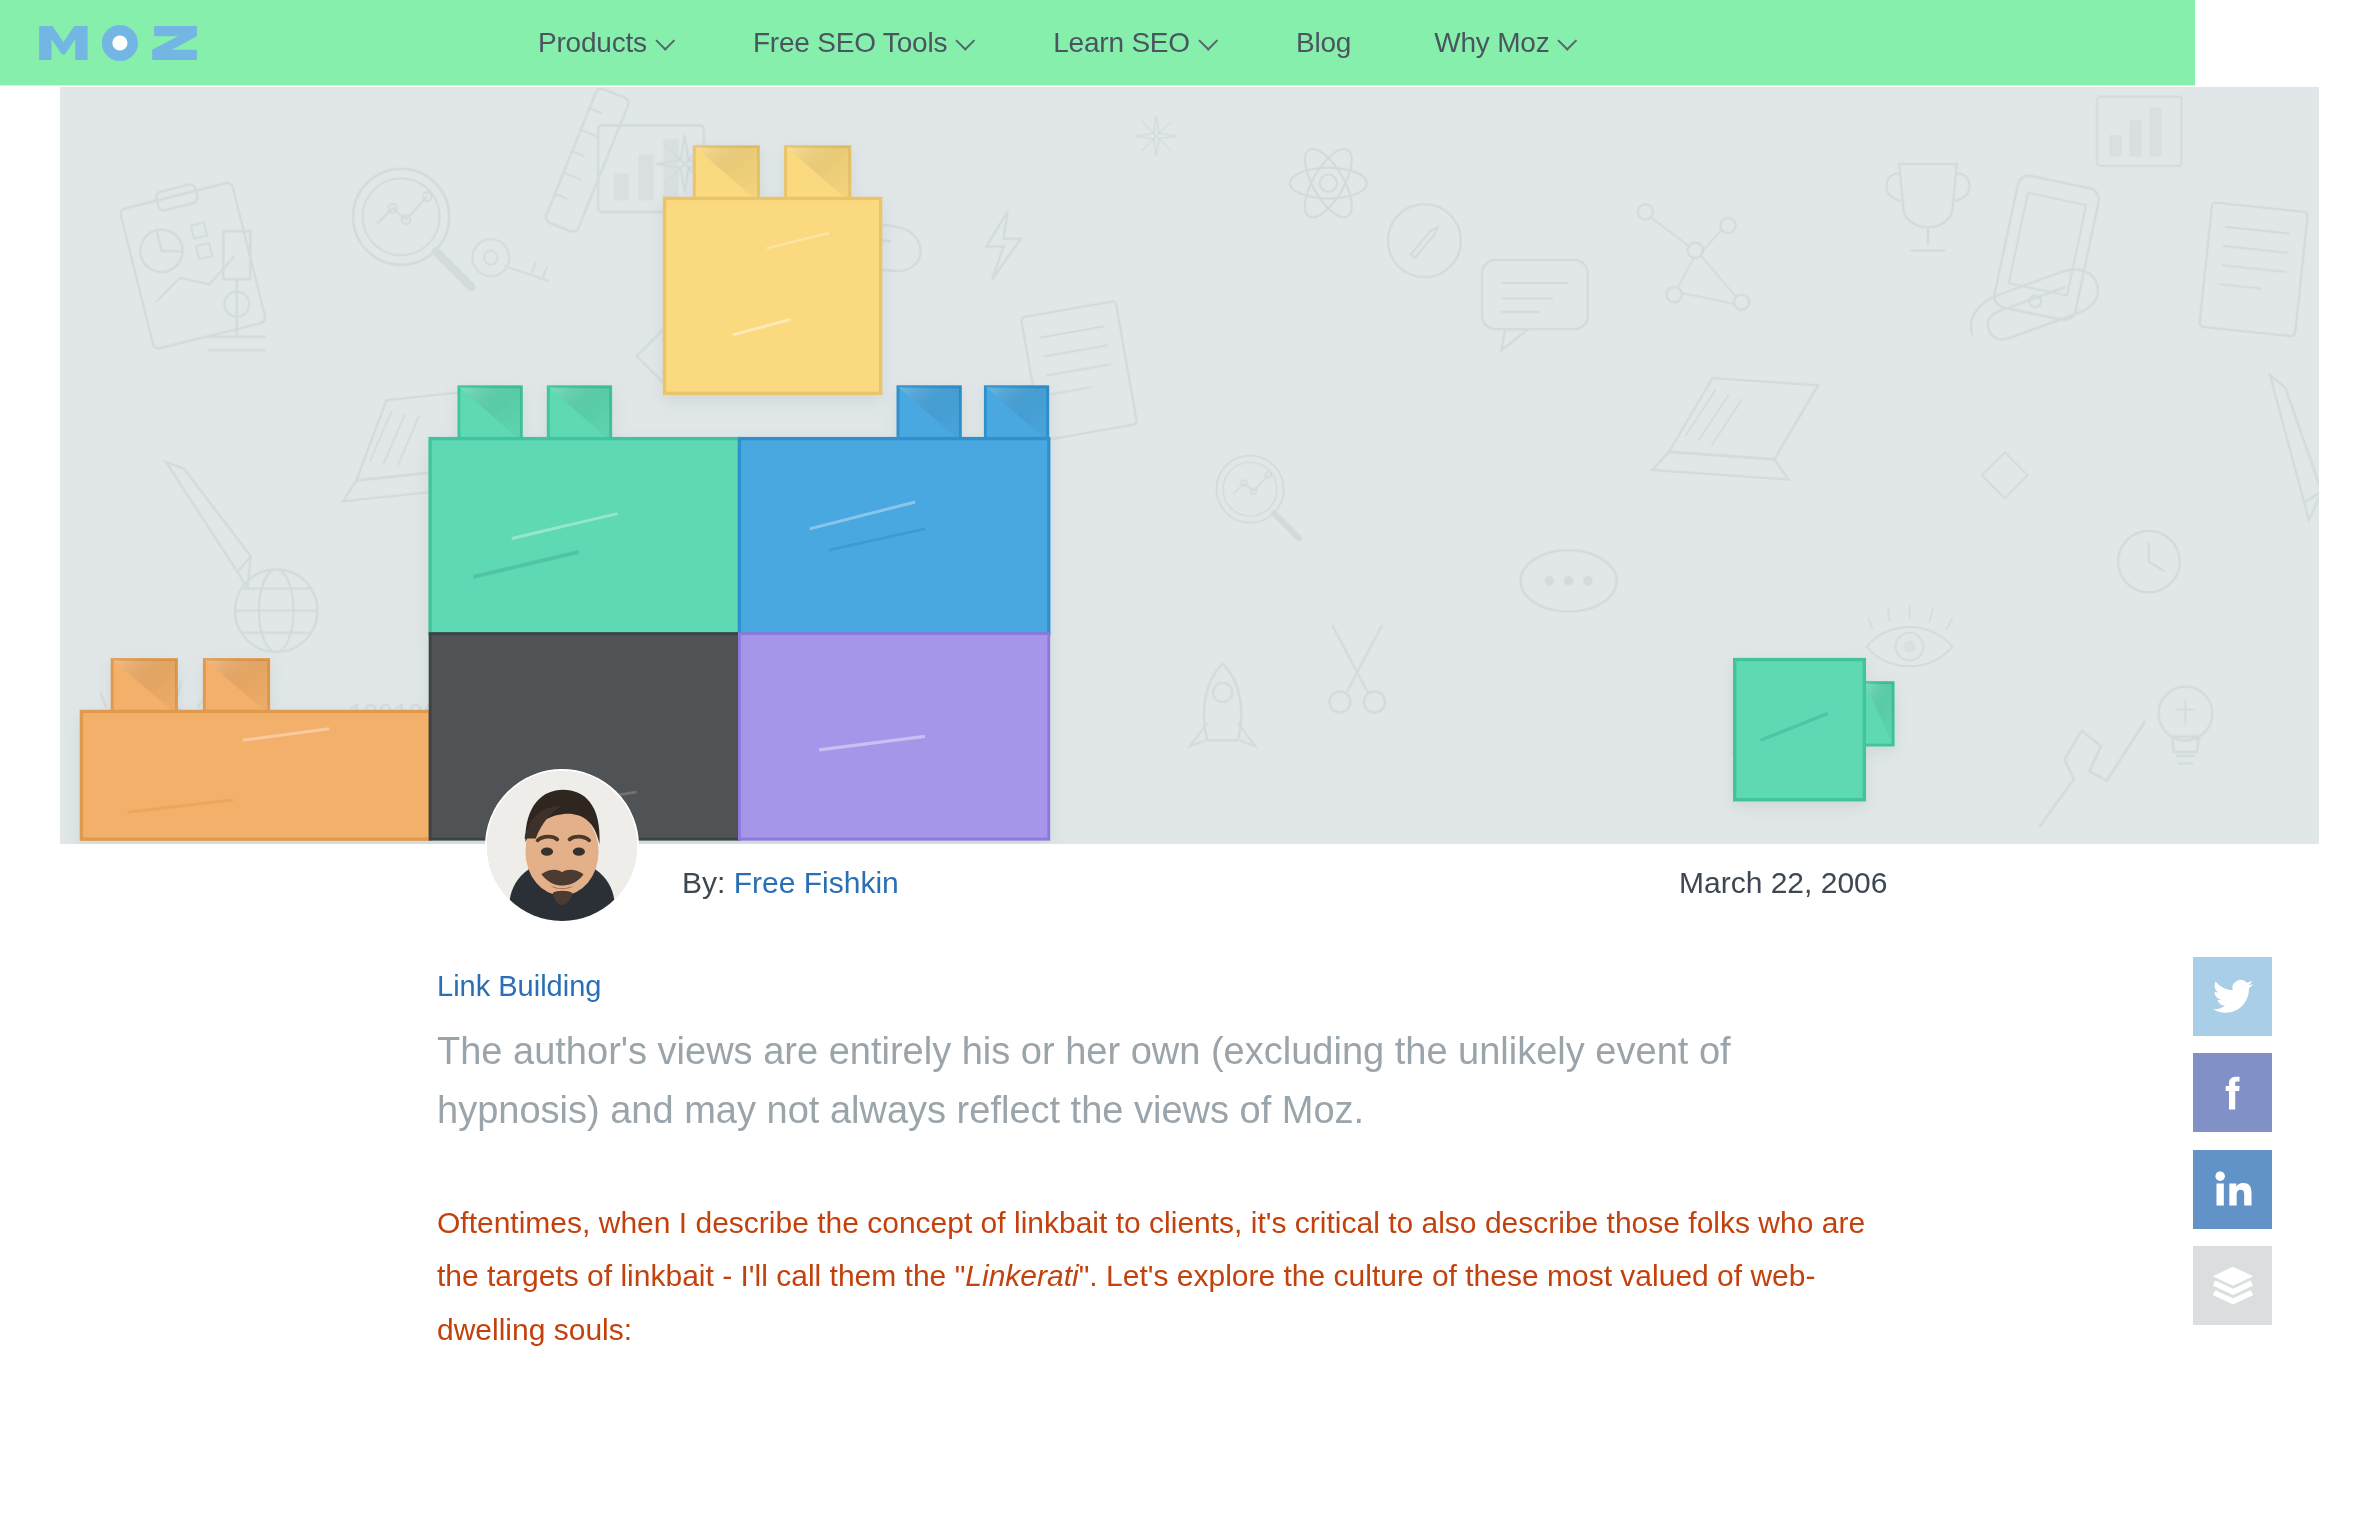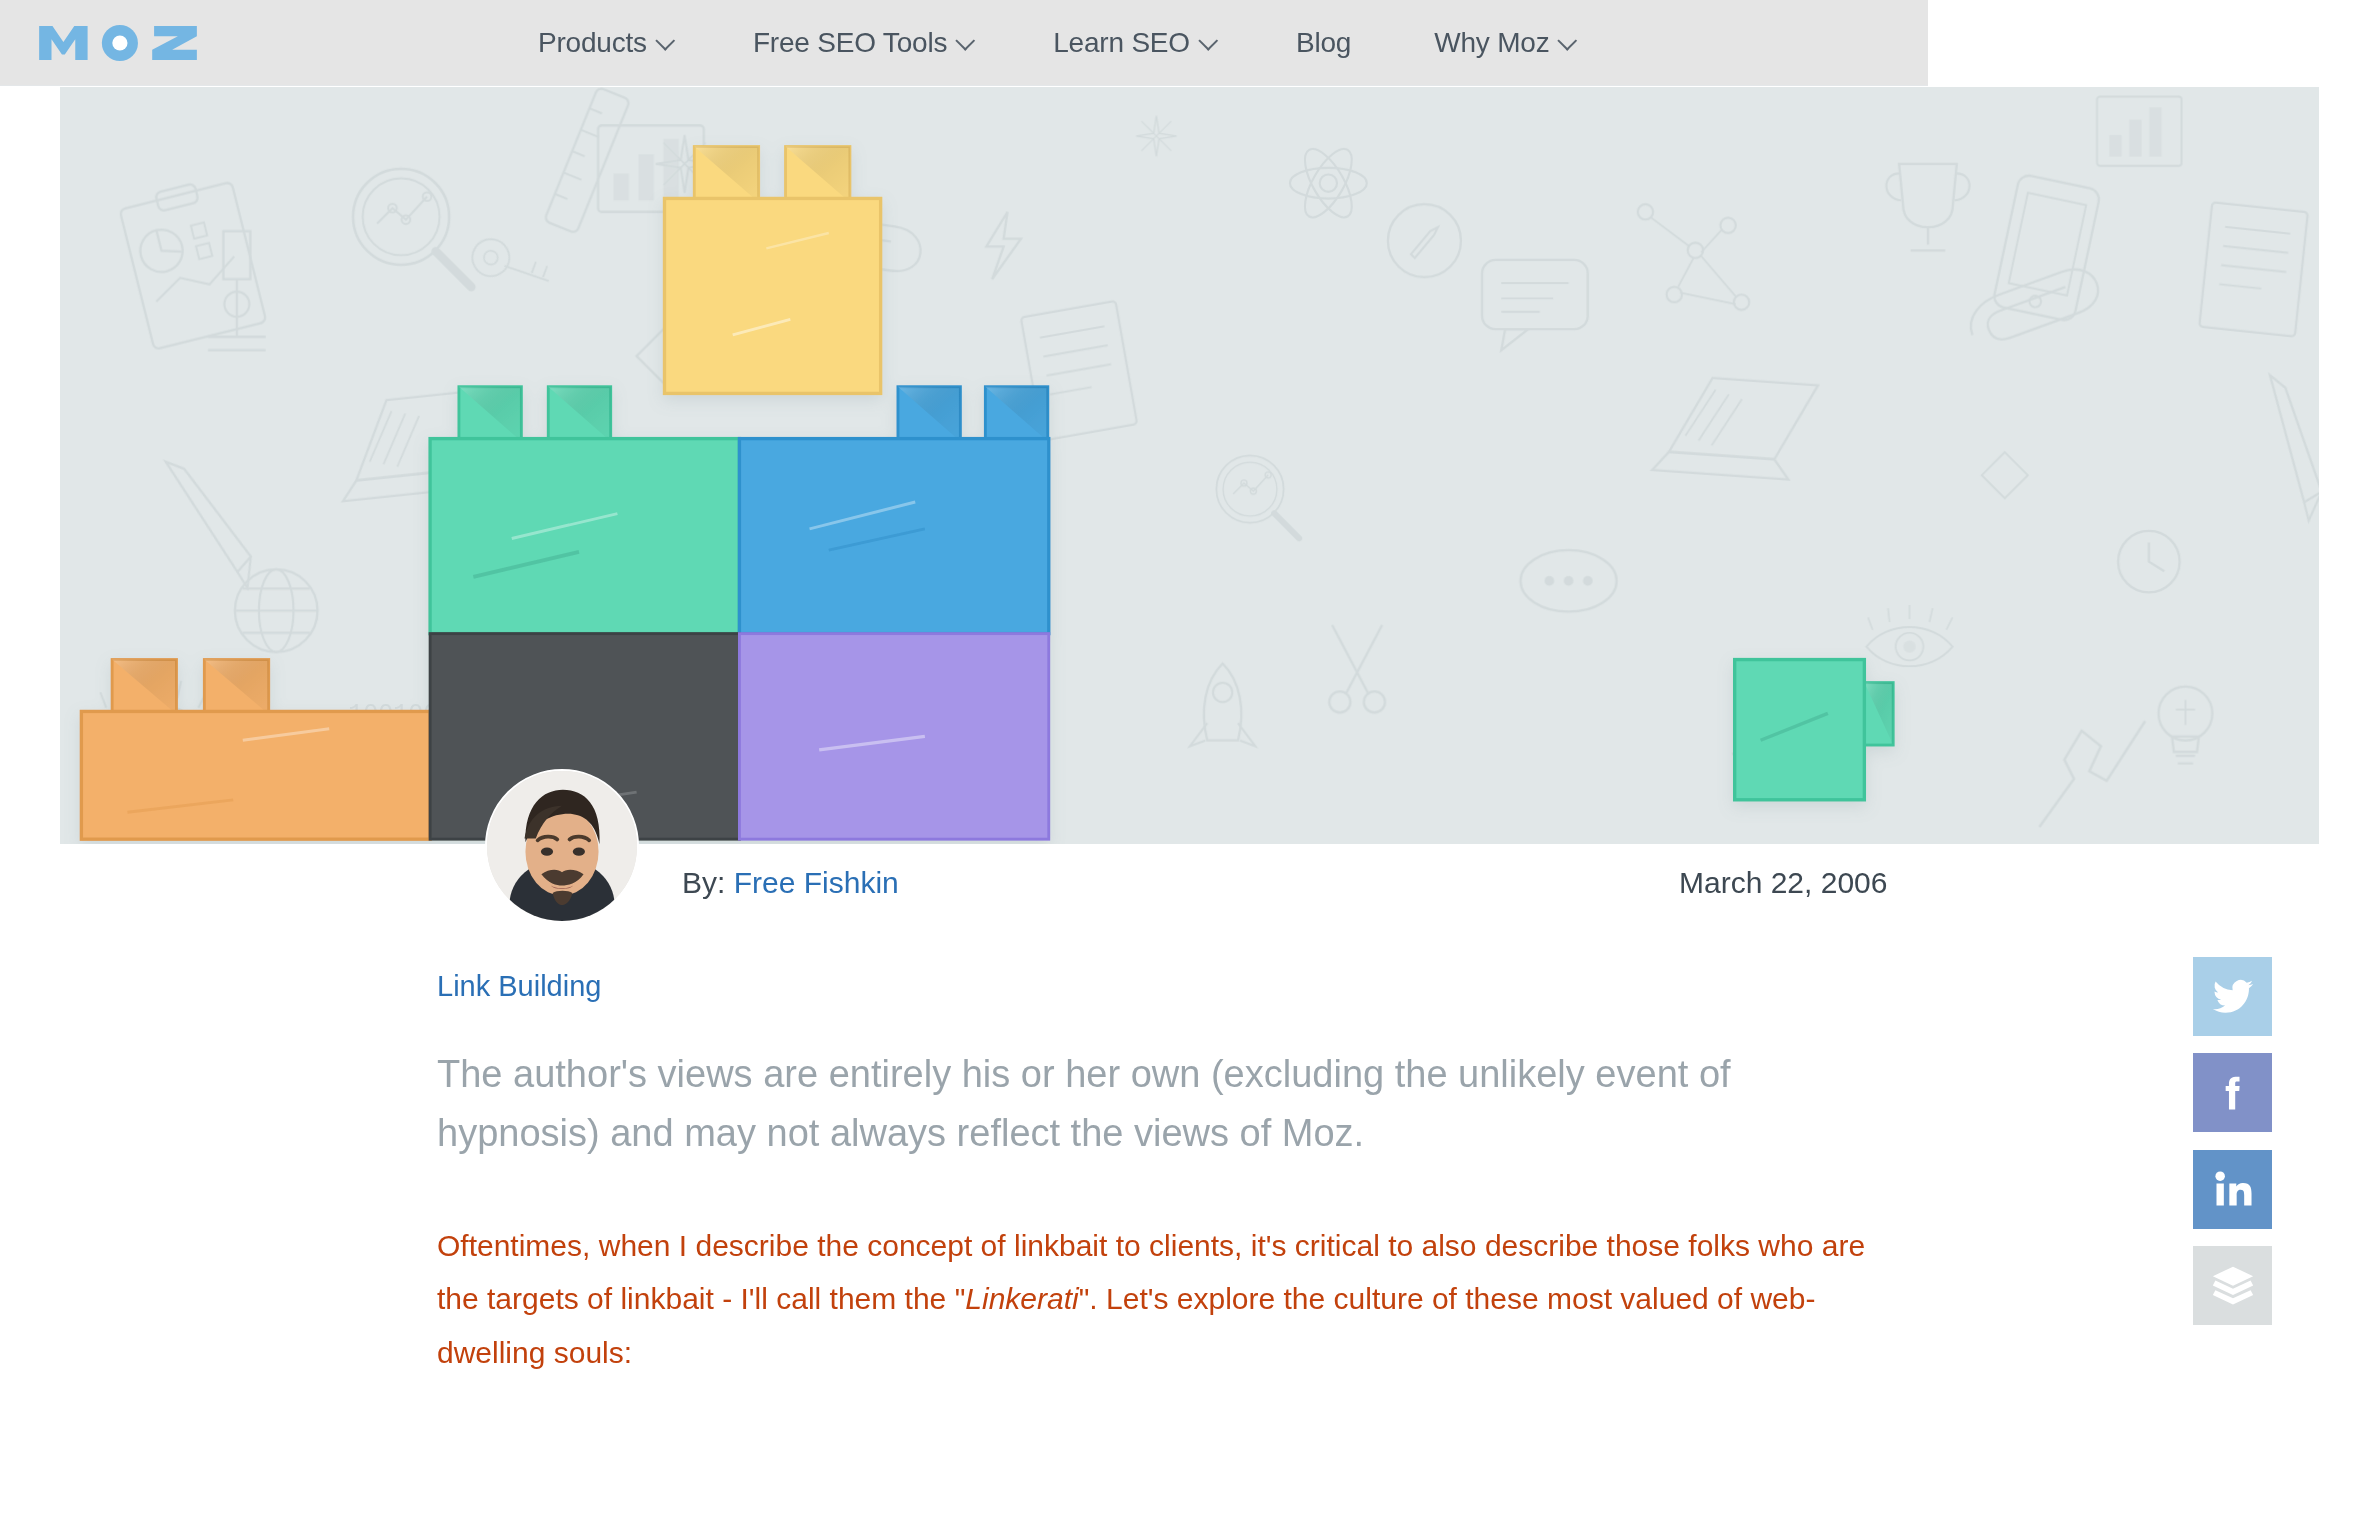--- a/index.html
+++ b/index.html
@@ -9,23 +9,23 @@
     height: 1539px;
     overflow: hidden;
     background: #ffffff;
     font-family: "Liberation Sans", sans-serif;
   }
 
   
   .topnav {
     position: absolute;
     top: 0; left: 0;
-    width: 1928px;
+    width: 2195px;
     height: 86px;
-    background: #e5e5e5;
+    background: #86efac;
     border-bottom: 1px solid #e4e7e9;
     display: flex;
     align-items: center;
   }
 
   .brand {
     position: absolute;
     left: 38px;
     top: 50%;
     transform: translateY(-50%);
@@ -164,21 +164,21 @@
     letter-spacing: -0.5px;
     margin: 0 0 31px 0;
   }
 
   .category-link {
     display: inline-block;
     font-size: 29px;
     color: #2a6fb5;
     text-decoration: none;
     cursor: pointer;
-    margin-bottom: 42px;
+    margin-bottom: 19px;
   }
 
   .disclaimer {
     font-size: 38px;
     line-height: 1.55;
     color: #9aa4ab;
     max-width: 1441px;
     margin-bottom: 56px;
   }
 

